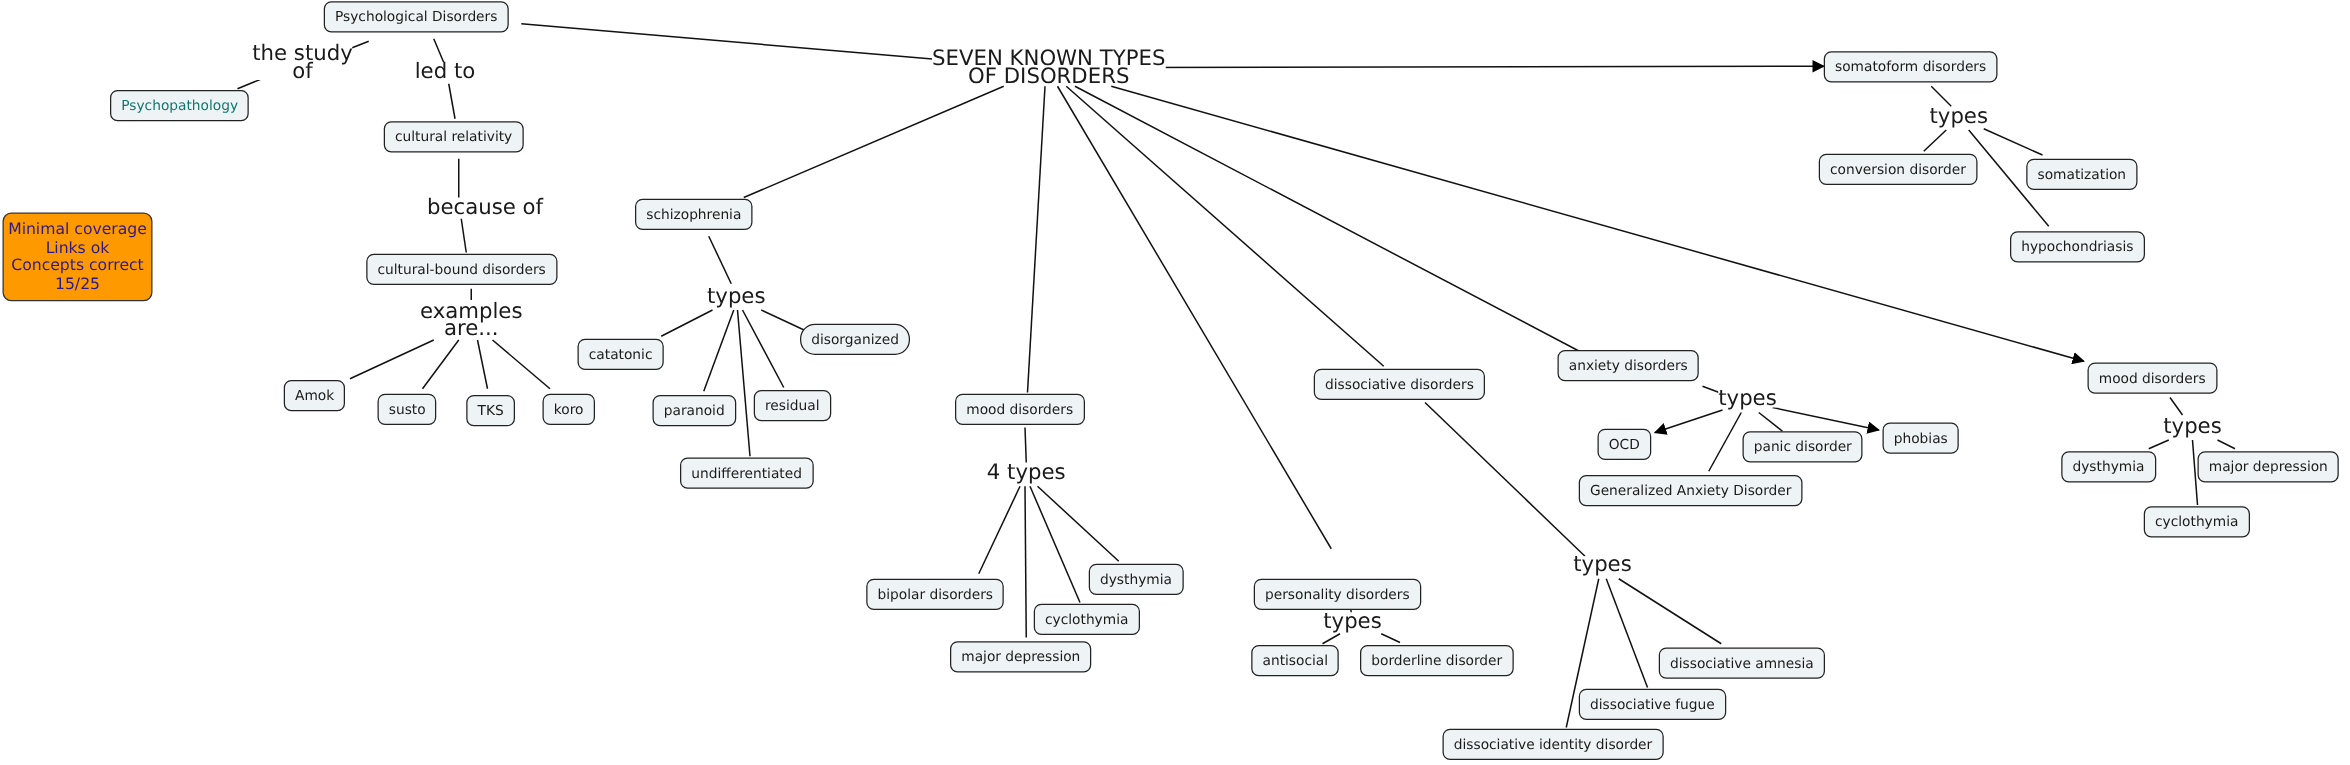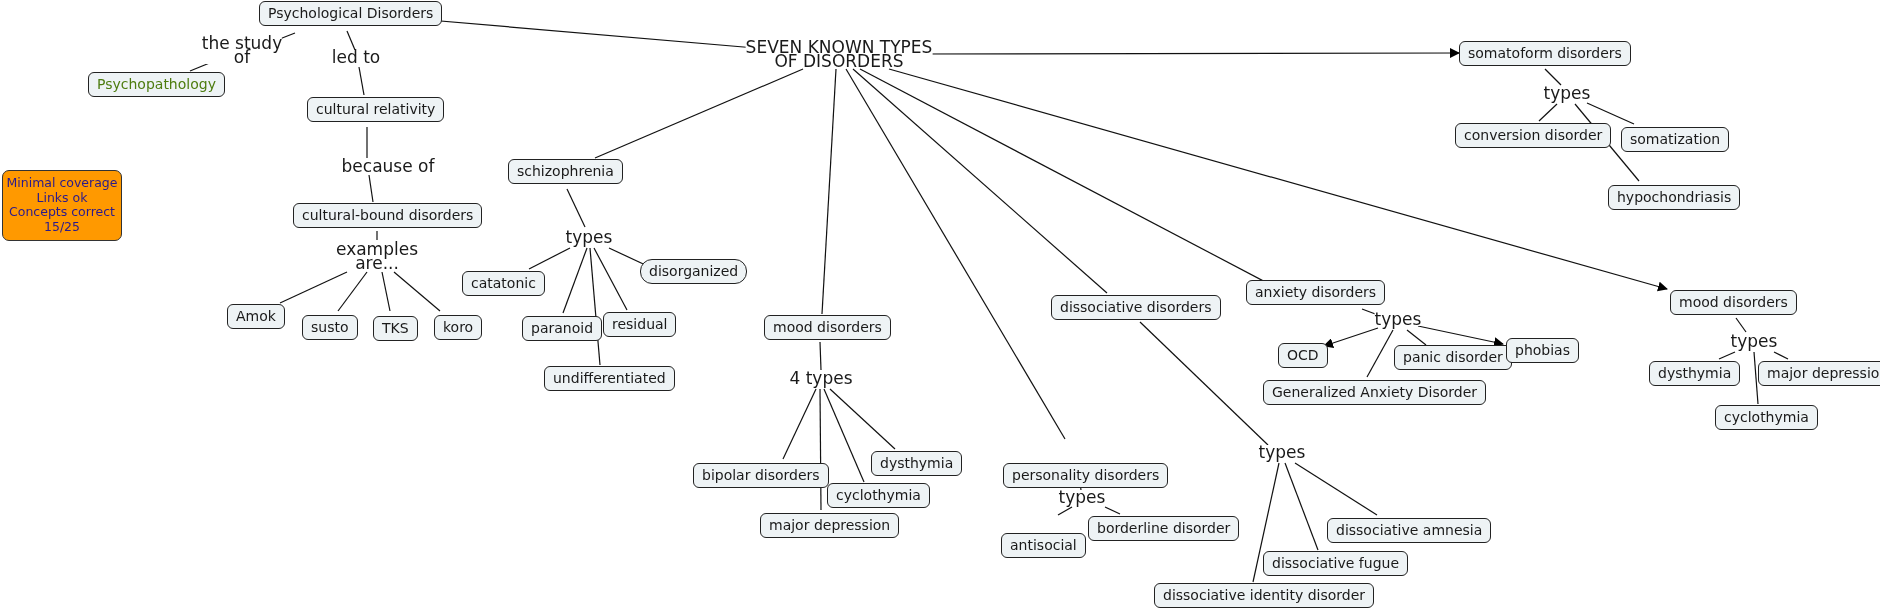--- a/index.html
+++ b/index.html
@@ -1,19 +1,19 @@
 <!DOCTYPE html>
 <html><head>
 <meta charset="utf-8">
 <style>
   html,body{margin:0;padding:0;background:#fff;}
   body{width:1880px;height:612px;position:relative;overflow:hidden;font-family:"DejaVu Sans","Liberation Sans",sans-serif;font-size:12.5px;color:#1a1a1a;}
   #edges{position:absolute;left:0;top:0;width:1880px;height:612px;}
-  .node{position:absolute;box-sizing:border-box;height:25px;line-height:23px;padding:0 8px;border:1px solid #222;border-radius:6px;background:#eef3f5;white-space:nowrap;text-align:center;font-size:14px;}
-  .node.link{color:#4d7c0f;}
+  .node{position:absolute;box-sizing:border-box;height:25px;line-height:23px;padding:0 8px;border:1px solid #222;border-radius:6px;background:#eef3f5;white-space:nowrap;text-align:center;font-size:11px;}
+  .node.link{color:#0f766e;}
   .label{position:absolute;white-space:nowrap;text-align:center;background:#fff;line-height:14px;font-size:17px;transform:translate(-50%,-50%);}
   .note{position:absolute;left:2px;top:170px;width:120px;height:71px;box-sizing:border-box;background:#ff9900;border:1px solid #333;border-radius:7px;color:#2a1a8c;text-align:center;font-size:12.5px;line-height:14.5px;padding-top:5px;}
 </style>
 </head>
 <body>
 
 <svg id="edges" xmlns="http://www.w3.org/2000/svg">
   <defs>
     <marker id="arr" markerWidth="10" markerHeight="10" refX="9" refY="5" orient="auto" markerUnits="userSpaceOnUse">
       <path d="M0,0 L10,5 L0,10 z" fill="#000"></path>
@@ -89,21 +89,21 @@
 <div class="node" style="left:640px;top:259px;border-radius:12px;">disorganized</div>
 <div class="node" style="left:544px;top:366px;">undifferentiated</div>
 
 <div class="node" style="left:764px;top:315px;">mood disorders</div>
 <div class="node" style="left:693px;top:463px;">bipolar disorders</div>
 <div class="node" style="left:760px;top:513px;">major depression</div>
 <div class="node" style="left:827px;top:483px;">cyclothymia</div>
 <div class="node" style="left:871px;top:451px;">dysthymia</div>
 
 <div class="node" style="left:1003px;top:441px;margin-top:22px;">personality disorders</div>
-<div class="node" style="left:1001px;top:516px;margin-top:17px;">antisocial</div>
+<div class="node" style="left:1001px;top:516px;">antisocial</div>
 <div class="node" style="left:1088px;top:516px;">borderline disorder</div>
 
 <div class="node" style="left:1051px;top:295px;">dissociative disorders</div>
 <div class="node" style="left:1154px;top:583px;">dissociative identity disorder</div>
 <div class="node" style="left:1263px;top:551px;">dissociative fugue</div>
 <div class="node" style="left:1327px;top:518px;">dissociative amnesia</div>
 
 <div class="node" style="left:1246px;top:280px;">anxiety disorders</div>
 <div class="node" style="left:1278px;top:343px;">OCD</div>
 <div class="node" style="left:1263px;top:380px;">Generalized Anxiety Disorder</div>

